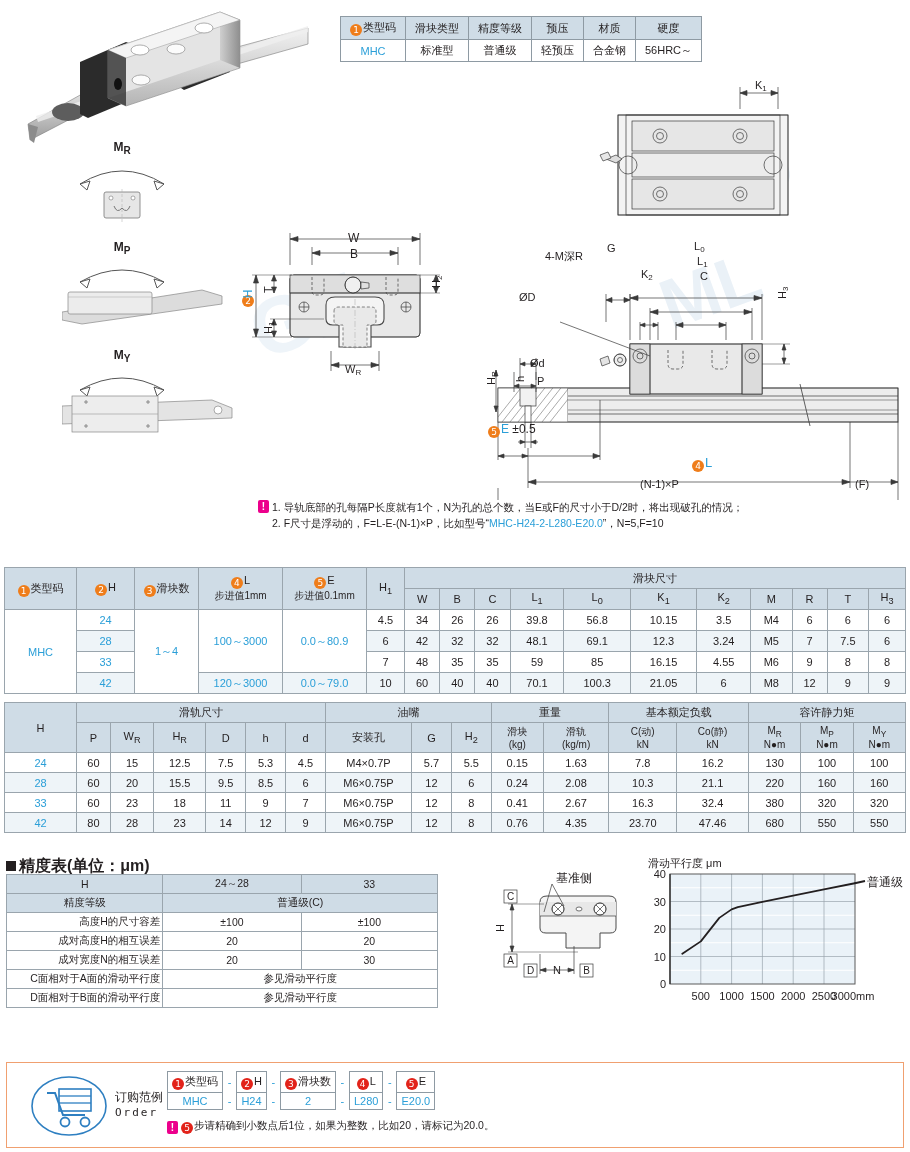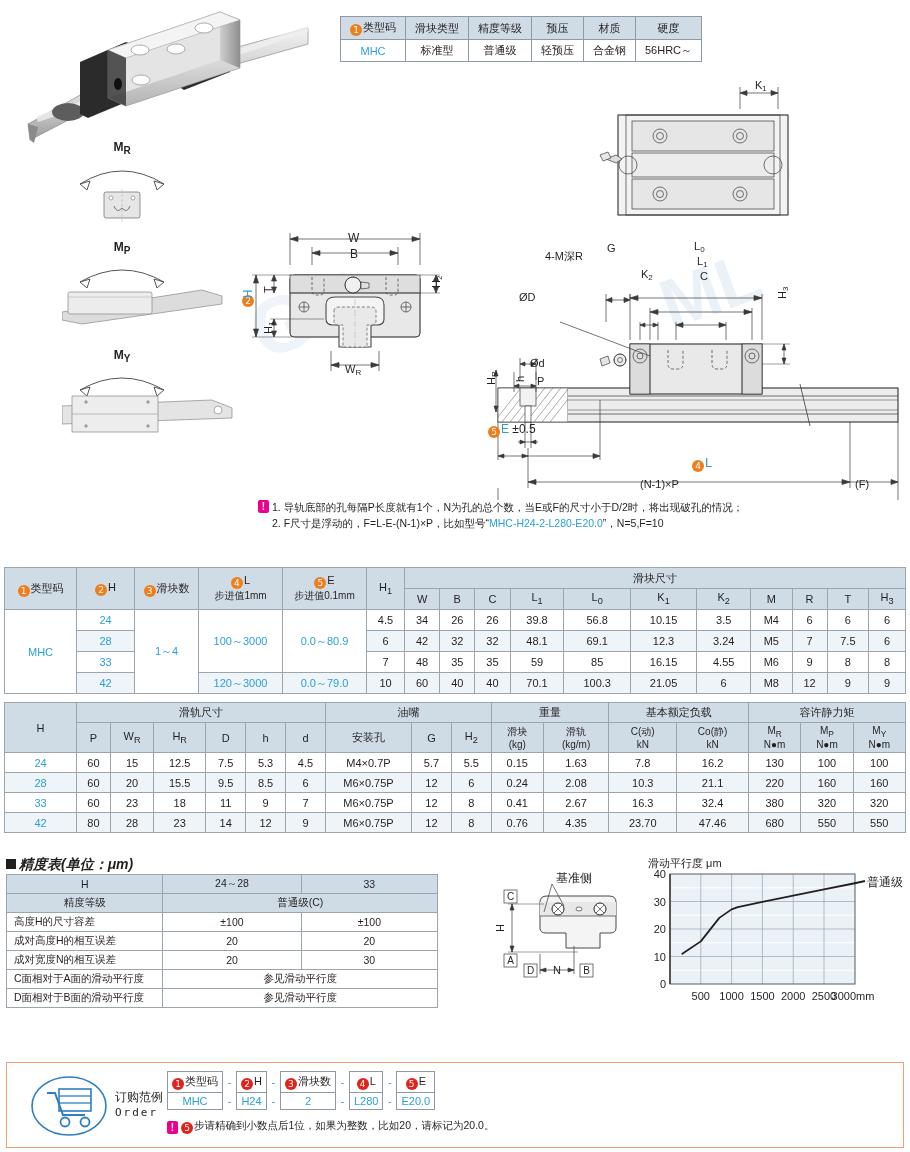--- a/index.html
+++ b/index.html
@@ -57,26 +57,26 @@
 
   
   #t1{ position:absolute; left:4px; top:567px; width:902px; }
   #t1 td,#t1 th{ height:21px; }
 
   
   #t2{ position:absolute; left:4px; top:702px; width:902px; }
   #t2 td,#t2 th{ height:20px; }
 
   
-  #accTitle{ position:absolute; left:6px; top:856px; font-size:14px; font-weight:bold;font-style:italic; }
+  #accTitle{ position:absolute; left:6px; top:856px; font-size:16px; font-weight:bold; }
   #accTitle .sq{ display:inline-block; width:10px;height:10px;background:#231f20;
                  margin-right:3px; vertical-align:0px;}
   #t3{ position:absolute; left:6px; top:874px; width:432px; }
   #t3 td,#t3 th{ height:18px; font-size:10.5px; border:1px solid #9aa5ad;}
-  #t3 td.left{ text-align:left; padding-left:7px; }
+  #t3 td.left{ text-align:right; padding-left:7px; }
 
   
   #refdia{ position:absolute; left:452px; top:858px; width:190px; height:150px; }
 
   
   #chartBox{ position:absolute; left:640px; top:856px; width:266px; height:160px; }
   #chartTitle{ position:absolute; left:648px; top:856px; font-size:11px; }
 
   
   #orderBox{ position:absolute; left:6px; top:1062px; width:898px; height:86px;

